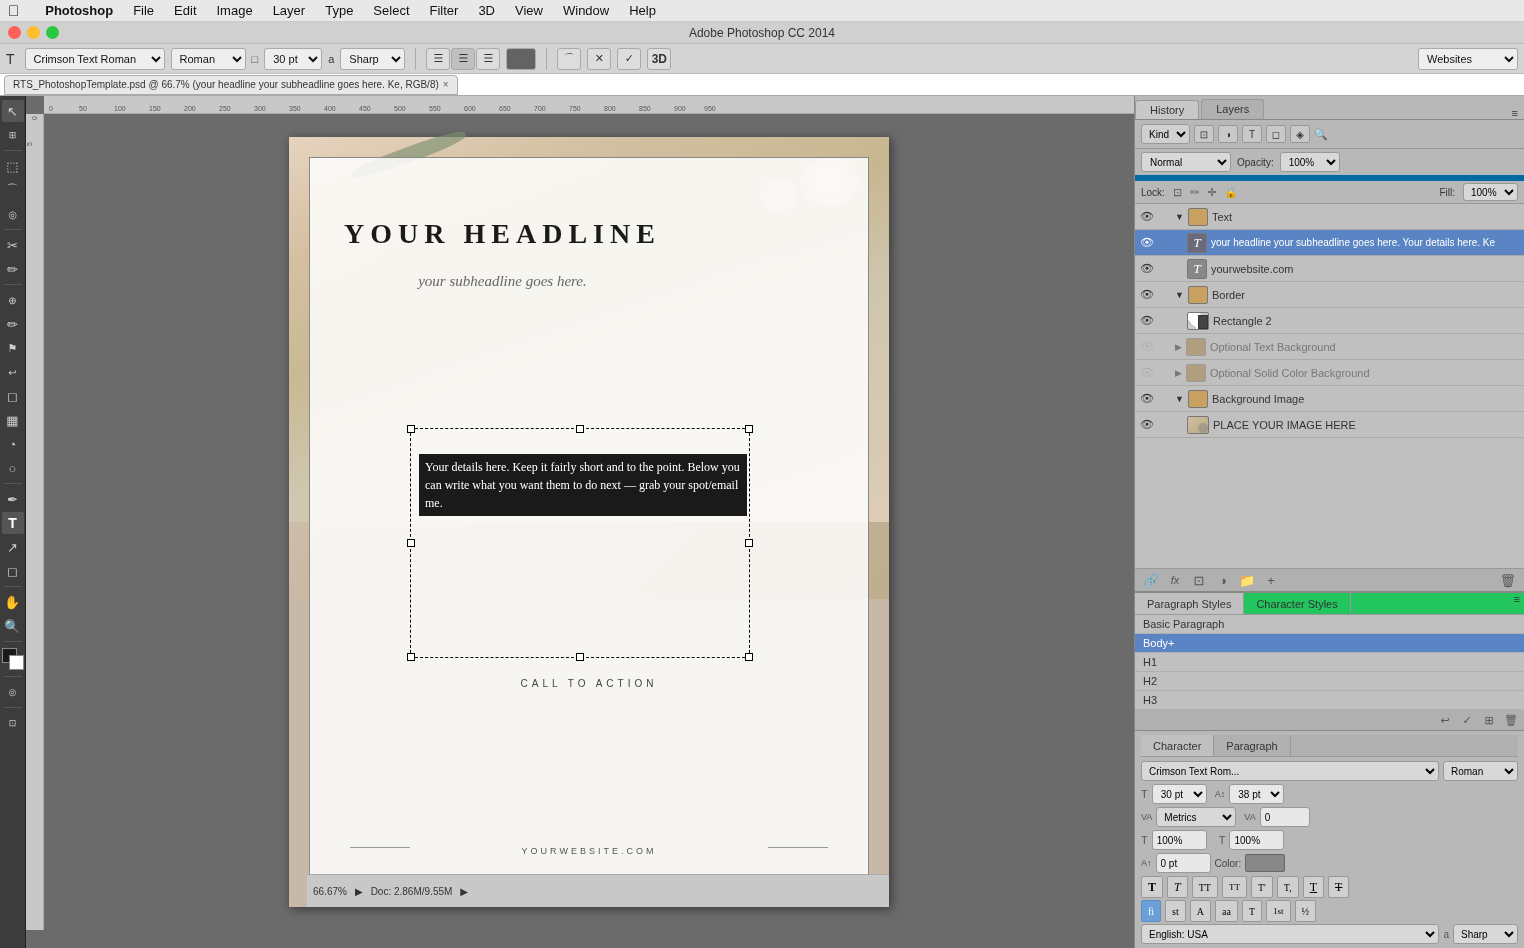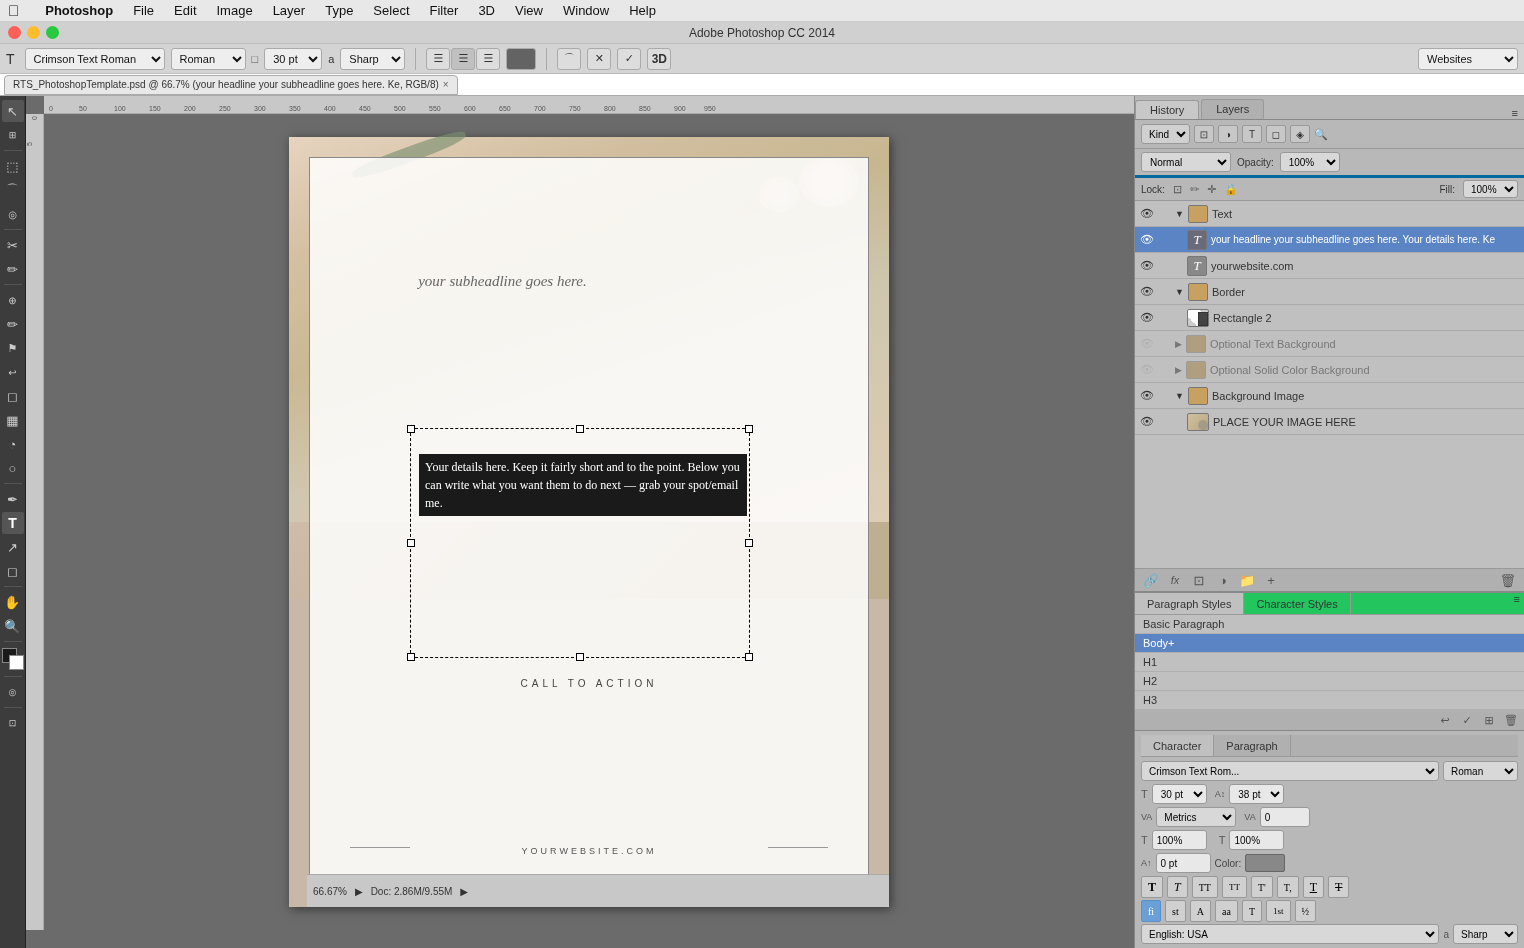--- a/index.html
+++ b/index.html
@@ -178,21 +178,21 @@
     .kind-select {
       height: 20px; font-size: 10px; background: #d0d0d0; border: 1px solid #999;
       border-radius: 3px; padding: 0 3px;
     }
     .layer-search-icon { font-size: 11px; color: #555; cursor: pointer; }
     .layer-icon-btn { width: 20px; height: 18px; background: #c8c8c8; border: 1px solid #999; border-radius: 2px; display: flex; align-items: center; justify-content: center; font-size: 10px; cursor: pointer; }
 
     
     #blend-row {
       display: flex; align-items: center; padding: 3px 6px; gap: 6px;
-      background: #b8b8b8; border-bottom: 3px solid #0369a1;
+      background: #b8b8b8; border-bottom: 6px solid #0369a1;
     }
     .blend-select { height: 20px; font-size: 10px; background: #d8d8d8; border: 1px solid #999; border-radius: 3px; padding: 0 4px; width: 90px; }
     .opacity-label { font-size: 10px; color: #333; }
     .opacity-select { height: 20px; font-size: 10px; background: #d8d8d8; border: 1px solid #999; border-radius: 3px; padding: 0 4px; width: 60px; }
 
     
     #lock-row {
       display: flex; align-items: center; padding: 2px 6px; gap: 8px;
       background: #b8b8b8; border-bottom: 1px solid #999; font-size: 10px;
     }
@@ -411,20 +411,21 @@
 
         <div style="position:absolute; top:0; left:0; right:0; height:50%; background: linear-gradient(160deg, #e8d5c0 0%, #d4c0a0 20%, #c8b890 40%, #d0c8b0 60%, #e0d0b8 100%); opacity:0.9;">
 
           <div style="position:absolute; top:20px; right:30px; width:60px; height:50px; background:radial-gradient(circle, #f0e0d0 40%, #d8c0a8 100%); border-radius:50%; opacity:0.7;"></div>
           <div style="position:absolute; top:40px; right:90px; width:40px; height:35px; background:radial-gradient(circle, #f0e0d0 40%, #d8c0a8 100%); border-radius:50%; opacity:0.6;"></div>
           <div style="position:absolute; top:10px; left:60px; width:120px; height:15px; background:#7a9070; border-radius:40%; opacity:0.7; transform:rotate(-20deg);"></div>
         </div>
 
         <div class="canvas-outer-border">
 
+          <div id="headline-text" style="position:absolute; top:60px; left:20px; right:20px; font-size:28px; font-weight:900; letter-spacing:6px; text-align:center; color:#1a1a1a; font-family:Georgia,serif; text-transform:uppercase;">YOUR HEADLINE</div>
 
           <div id="text-selection">
             <div class="sel-handle tl"></div>
             <div class="sel-handle tc"></div>
             <div class="sel-handle tr"></div>
             <div class="sel-handle ml"></div>
             <div class="sel-handle mr"></div>
             <div class="sel-handle bl"></div>
             <div class="sel-handle bc"></div>
             <div class="sel-handle br"></div>

